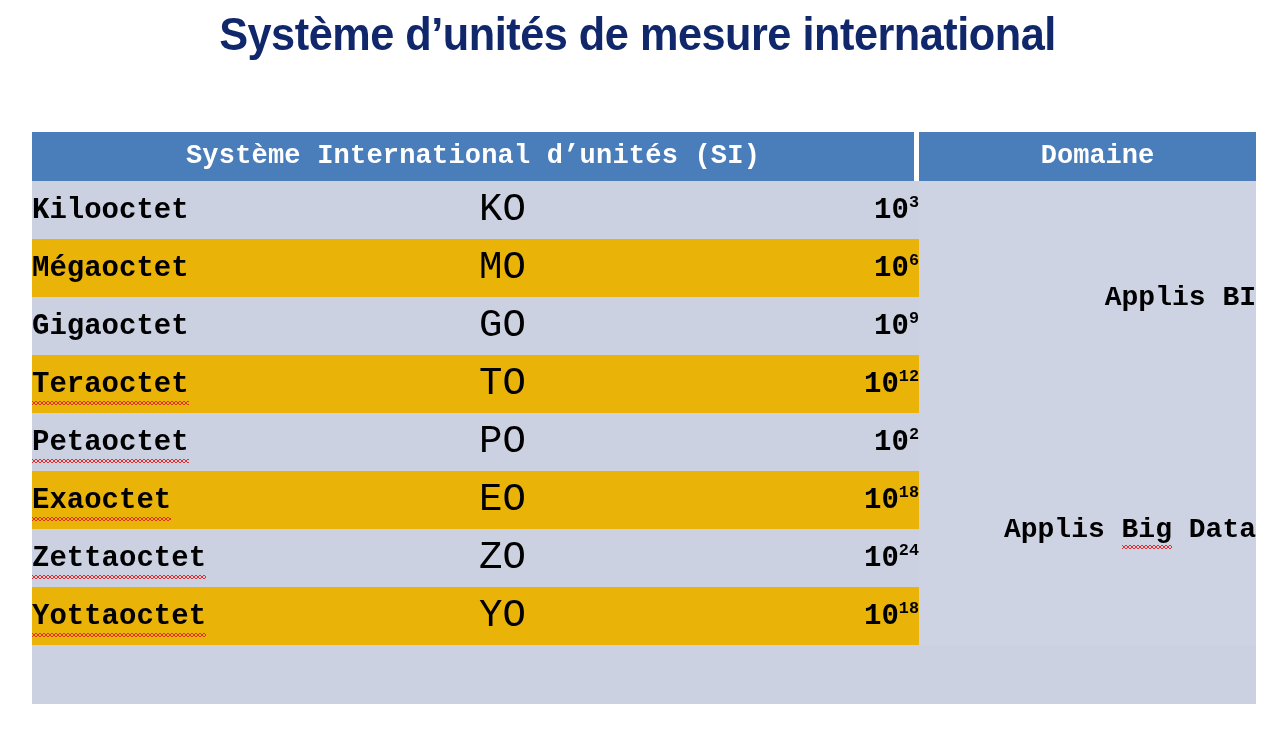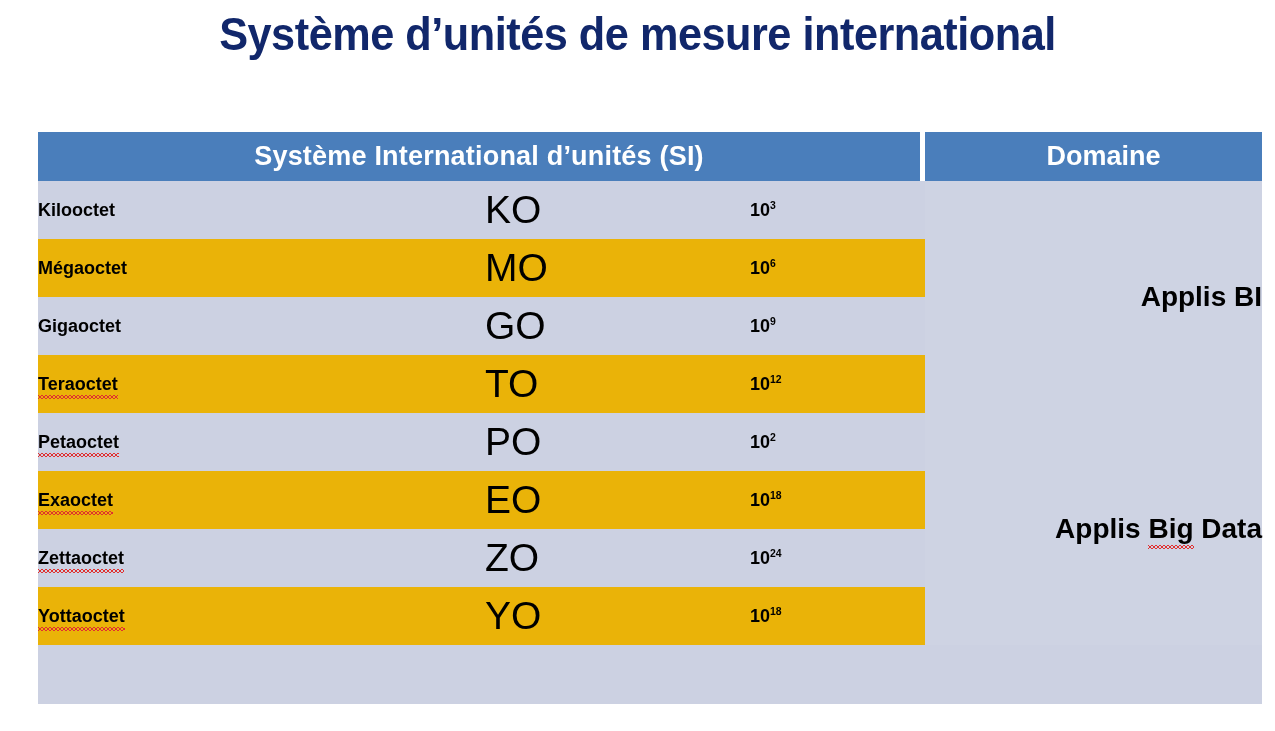--- a/index.html
+++ b/index.html
@@ -37,26 +37,27 @@
     line-height: 56px;
     letter-spacing: -0.5px;
     white-space: nowrap;
     transform: scaleX(0.94);
     transform-origin: 50% 50%;
   }
 
   
   .si-table {
     position: absolute;
-    left: 38px;
+    left: 32px;
     top: 132px;
     width: 1224px;
     border-collapse: separate;
     border-spacing: 0;
     table-layout: fixed;
+    font-family: Liberation Mono, monospace;
   }
 
   .si-table col.c-name   { width: 432px; }
   .si-table col.c-abbr   { width: 265px; }
   .si-table col.c-pow    { width: 190px; }
   .si-table col.c-domain { width: 337px; }
 
   .si-table th,
   .si-table td {
     padding: 0;
@@ -82,38 +83,39 @@
     border-right: 5px solid #ffffff;
     letter-spacing: 0.2px;
   }
   .hdr-cell.hdr-domain {
     padding-left: 20px;
   }
 
   
   .cell {
     height: 58px;
-    font-size: 18px;
+    font-size: 29px;
     font-weight: bold;
     color: #000000;
     padding-left: 17px;
     white-space: nowrap;
     border-right: 4px solid #ffffff;
     border-bottom: 3px solid #ffffff;
     overflow: hidden;
     position: relative;
   }
   .cell.abbr {
     font-weight: normal;
     padding-left: 15px;
     font-size: 39px;
   }
   .cell.pow {
     font-weight: bold;
     padding-left: 15px;
+    text-align: right;
   }
   .cell.pow sup {
     font-size: 0.58em;
     vertical-align: super;
     line-height: 0;
     font-weight: bold;
   }
 
   .row-dark  .cell { background: #ccd1e2; }
   .row-light .cell { background: #eab308; }

